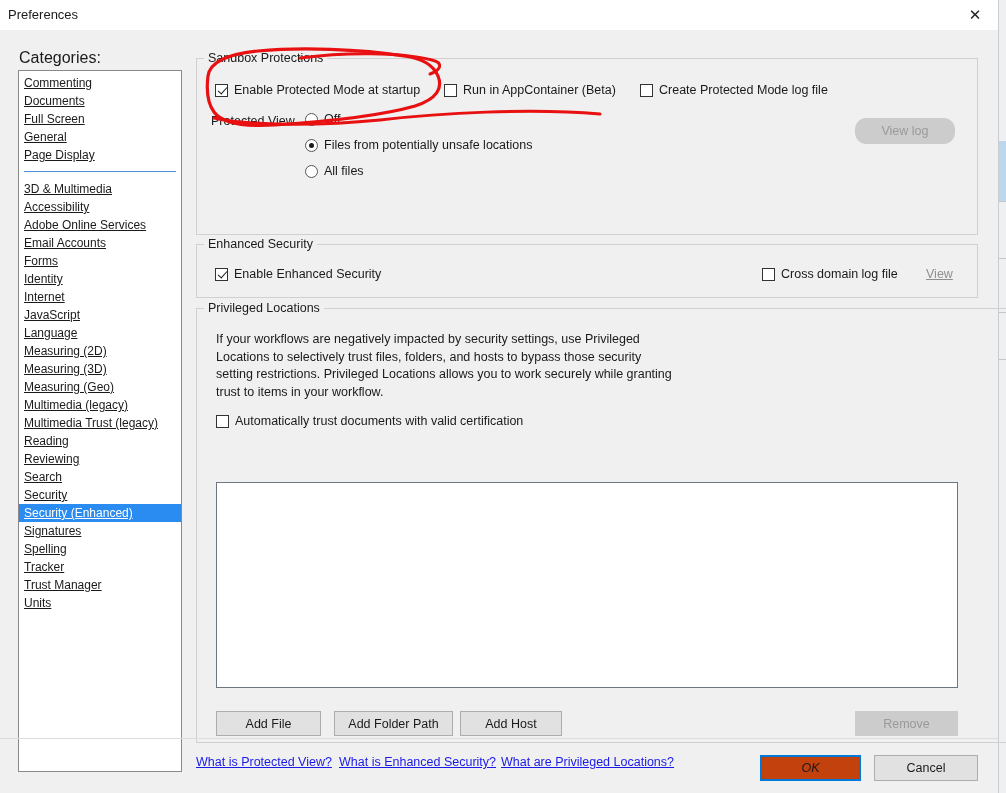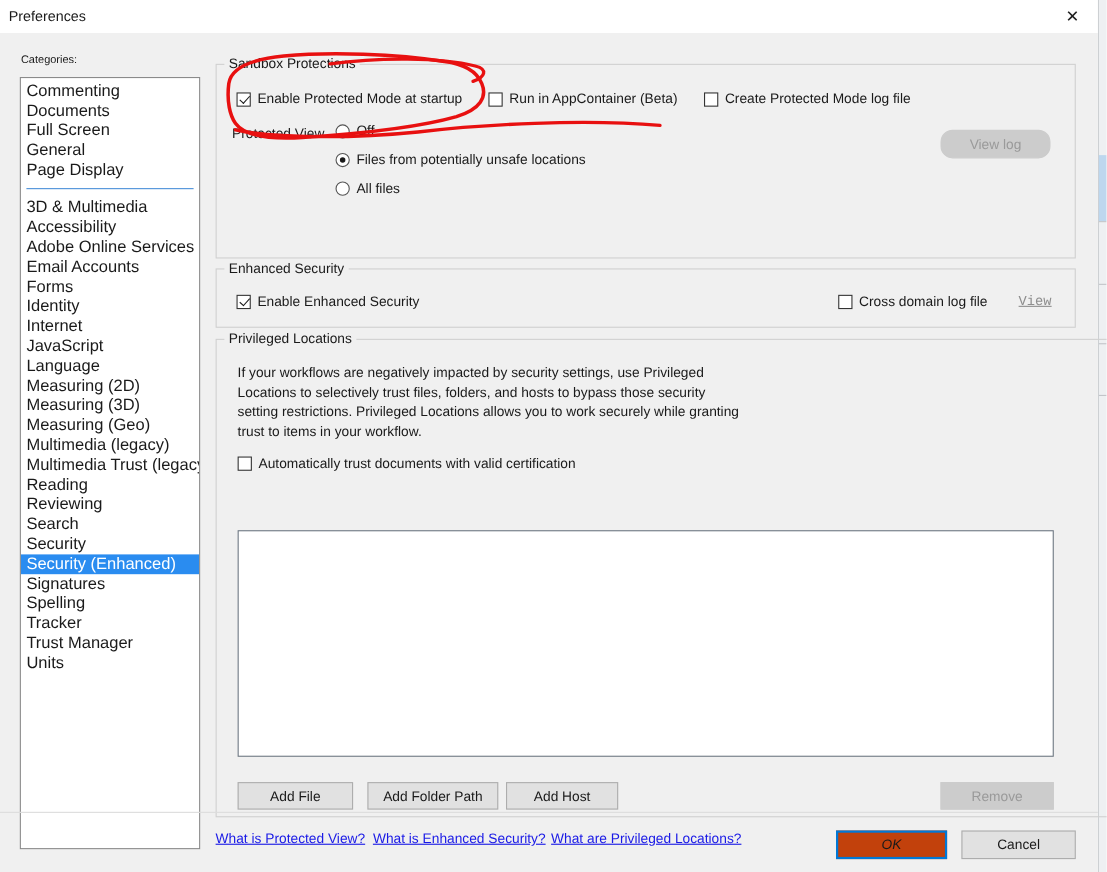--- a/index.html
+++ b/index.html
@@ -65,39 +65,40 @@
     position: absolute;
     top: 30px; left: 0;
     width: 998px; height: 763px;
     background: #f0f0f0;
   }
 
   
   #categories-label {
     position: absolute;
     left: 19px; top: 19px;
-    font-size: 10px;
+    font-size: 16px;
   }
   #categories-list {
     position: absolute;
     left: 18px; top: 40px;
     width: 164px; height: 702px;
     background: #ffffff;
     border: 1px solid #8a8a8a;
     overflow: hidden;
     padding-top: 3px;
   }
   .cat-item {
     height: 18px;
     line-height: 18px;
     padding-left: 5px;
-    font-size: 15px;
+    font-size: 12px;
     color: #1a1a1a;
     white-space: nowrap;
     cursor: default;
+    text-decoration: underline;
   }
   .cat-item.selected {
     background: #2a8cf0;
     color: #ffffff;
   }
   .cat-sep {
     height: 1px;
     background: #4a90d9;
     margin: 7px 5px 8px 5px;
   }
@@ -211,21 +212,20 @@
   .link {
     position: absolute;
     color: #1a1ae6;
     text-decoration: underline;
     font-size: 12.5px;
     white-space: nowrap;
     cursor: pointer;
   }
   .link.muted {
     color: #8e8e8e;
-    font-family: Liberation Mono, monospace;
   }
 
   
   .static-text {
     position: absolute;
     font-size: 12.5px;
     color: #1a1a1a;
     line-height: 17.5px;
   }
 

